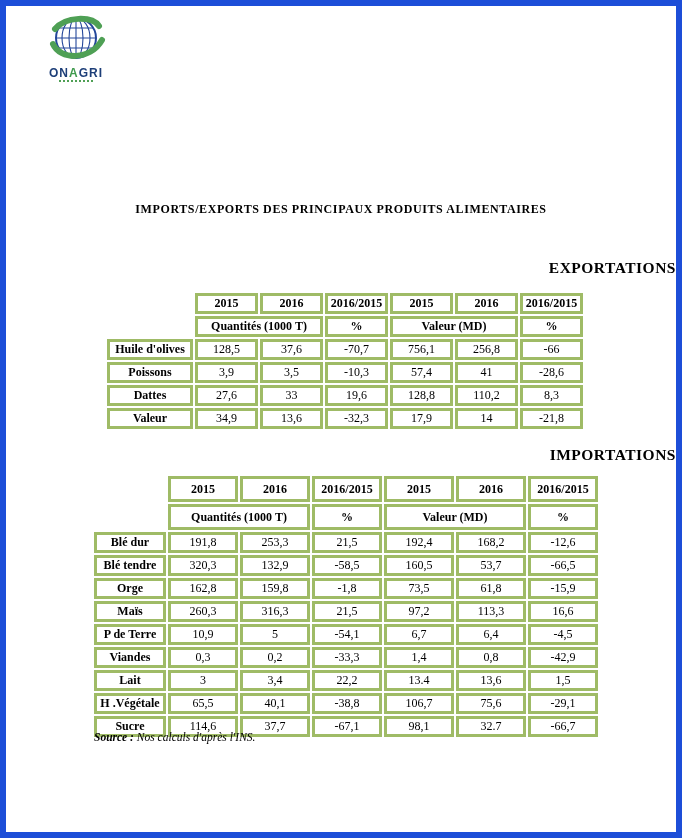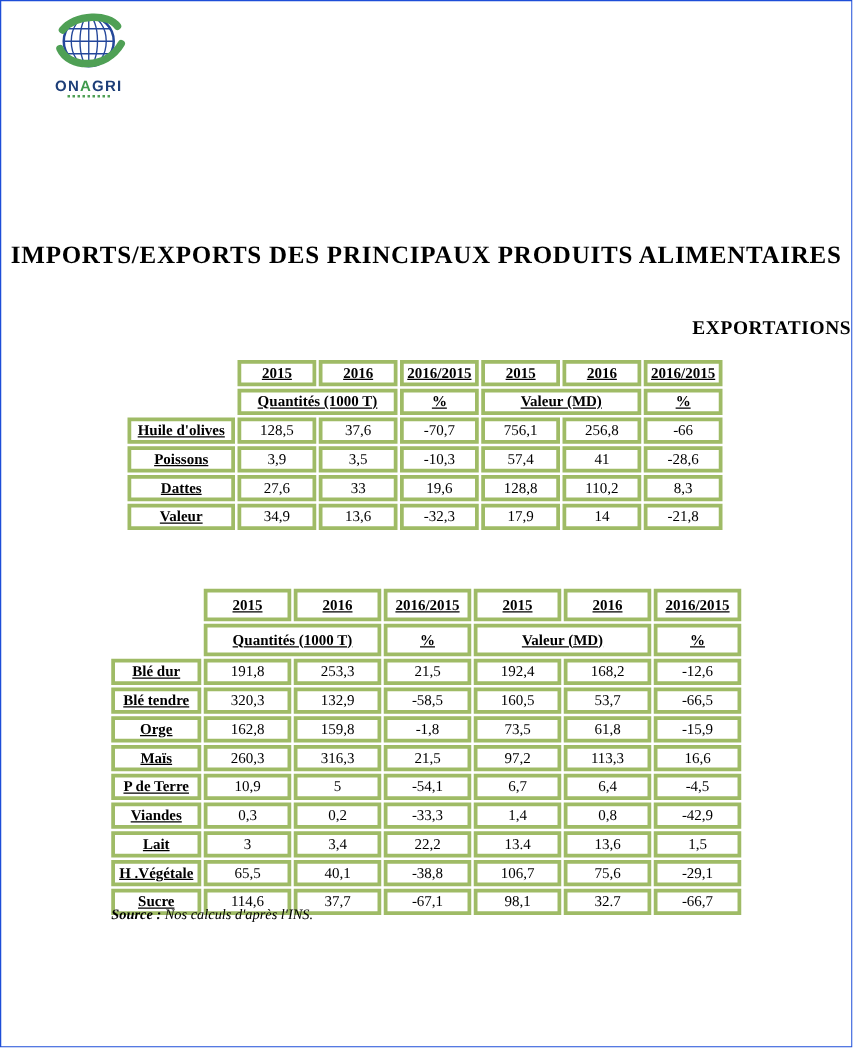--- a/index.html
+++ b/index.html
@@ -1,54 +1,54 @@
 <!DOCTYPE html>
 <html><head>
 <meta charset="utf-8">
 <style>
   html,body{margin:0;padding:0;}
   body{
     width:682px;height:838px;background:#ffffff;position:relative;
     font-family:"Liberation Serif","DejaVu Serif",serif;color:#000;
   }
   .page{
-    position:absolute;inset:0;border:1px solid #1d4ed8;box-sizing:border-box;
+    position:absolute;inset:0;border:6px solid #1d4ed8;box-sizing:border-box;
     background:#fff;overflow:hidden;
   }
 
   
   .logo{position:absolute;left:34px;top:8px;width:72px;text-align:center;}
   .logo-name{font-family:"Liberation Sans","DejaVu Sans",sans-serif;
     font-weight:bold;font-size:12px;letter-spacing:1px;line-height:11px;margin-top:-2px;}
   .logo-name .navy{color:#1d3e78;}
   .logo-name .green{color:#3f9a4d;}
   .logo-sub{width:34px;margin:1px auto 0;border-top:2px dotted #4fa055;height:0;}
 
   
   .doc-title{position:absolute;top:192px;left:0;width:100%;text-align:center;
-    font-weight:bold;font-size:20px;line-height:23px;letter-spacing:.6px;}
+    font-weight:bold;font-size:12px;line-height:23px;letter-spacing:.6px;}
   .section-heading{position:absolute;left:0;width:100%;text-align:right;
     font-weight:bold;font-size:15.5px;letter-spacing:.5px;}
   .heading-exports{top:253px;}
   .heading-imports{top:440px;}
 
   
   table.data-table{
     position:absolute;border-collapse:separate;border-spacing:2px;
     table-layout:fixed;background:transparent;
   }
   table.export{left:99px;top:285px;width:480px;}
   table.import{left:86px;top:468px;width:508px;}
   .data-table td{
     box-sizing:border-box;border:3px solid #9fbb66;background:#fff;
     text-align:center;vertical-align:middle;padding:0 2px;
     font-size:12px;overflow:hidden;white-space:nowrap;
   }
   .data-table td.blank{border:none;background:transparent;}
-  .data-table td.hd,.data-table td.lbl{font-weight:bold;text-decoration:underline;}
+  .data-table td.hd,.data-table td.lbl{font-weight:bold;}
   table.export td{height:20px;}
   table.import td.hd{height:26px;}
   table.import td{height:19px;}
   .export col.c-label{width:86px;}
   .export col.c-data{width:63px;}
   .import col.c-label{width:72px;}
   .import col.c-data{width:70px;}
 
   
   .source-note{position:absolute;left:88px;top:725px;font-size:11.5px;font-style:italic;}
@@ -146,20 +146,21 @@
       <td>34,9</td>
       <td>13,6</td>
       <td>-32,3</td>
       <td>17,9</td>
       <td>14</td>
       <td>-21,8</td>
     </tr>
   </tbody>
     </table>
 
+  <div class="section-heading heading-imports">IMPORTATIONS</div>
 
   <table class="data-table import">
     <colgroup>
         <col class="c-label">
         <col class="c-data">
         <col class="c-data">
         <col class="c-data">
         <col class="c-data">
         <col class="c-data">
         <col class="c-data">

